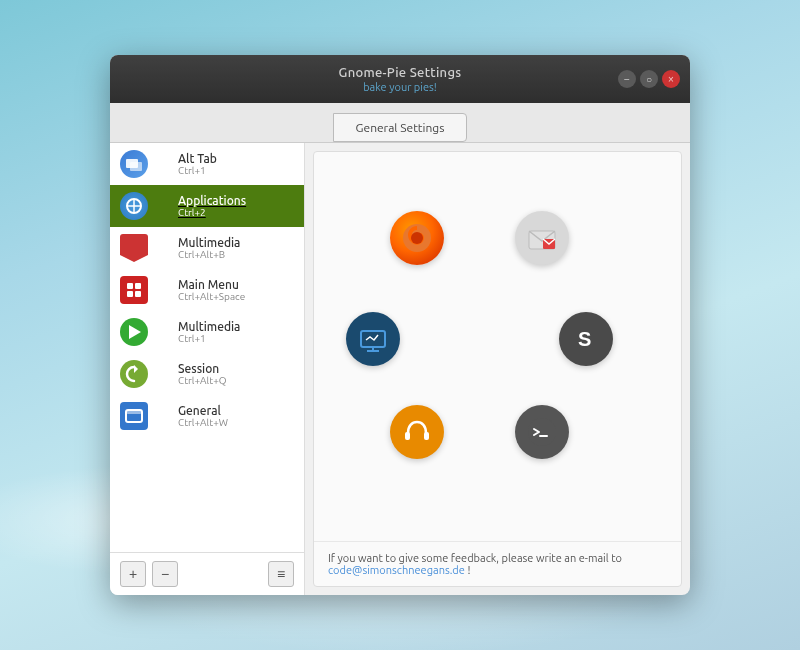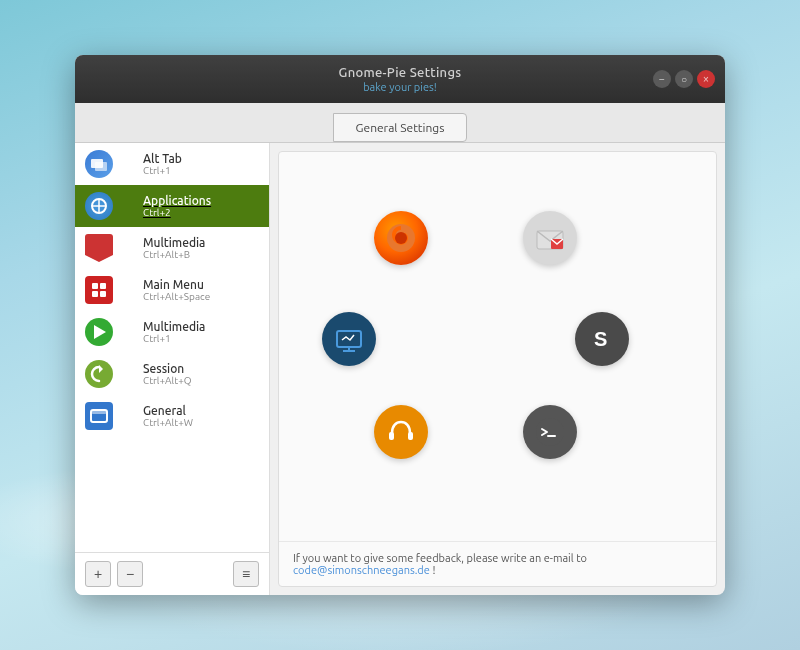--- a/index.html
+++ b/index.html
@@ -22,21 +22,21 @@
       width: 100%;
       height: 100%;
       background:
         radial-gradient(ellipse 300px 80px at 20% 80%, rgba(255,255,255,0.5) 0%, transparent 70%),
         radial-gradient(ellipse 200px 60px at 70% 85%, rgba(255,255,255,0.4) 0%, transparent 70%),
         radial-gradient(ellipse 400px 100px at 50% 90%, rgba(255,255,255,0.3) 0%, transparent 70%);
       pointer-events: none;
     }
 
     .window {
-      width: 650px;
+      width: 580px;
       height: 540px;
       background: #f0f0f0;
       border-radius: 8px;
       box-shadow: 0 8px 32px rgba(0,0,0,0.35);
       display: flex;
       flex-direction: column;
       overflow: hidden;
       position: relative;
     }
 

